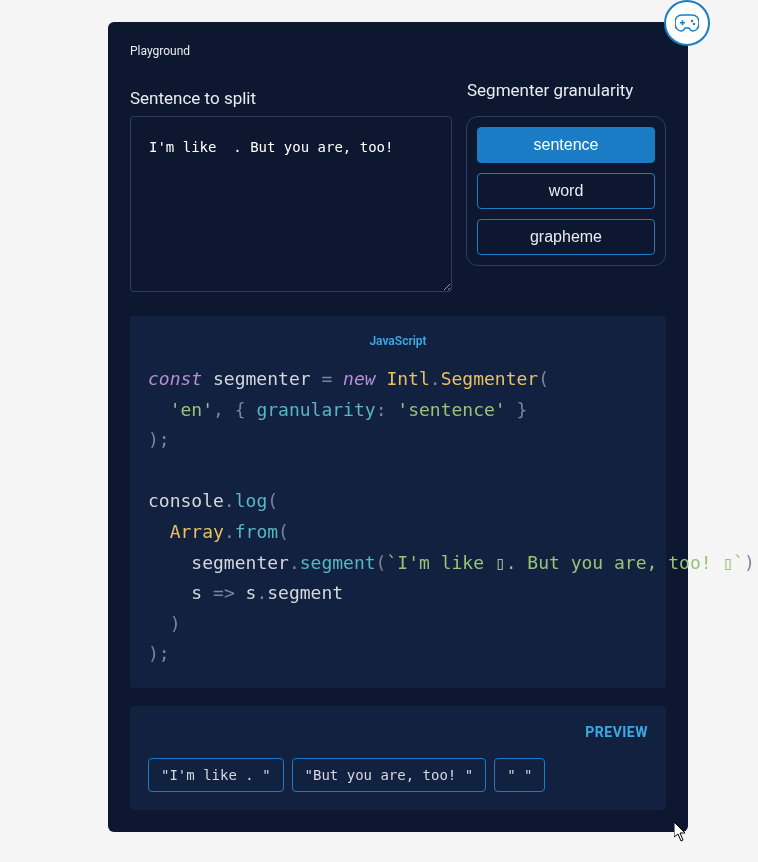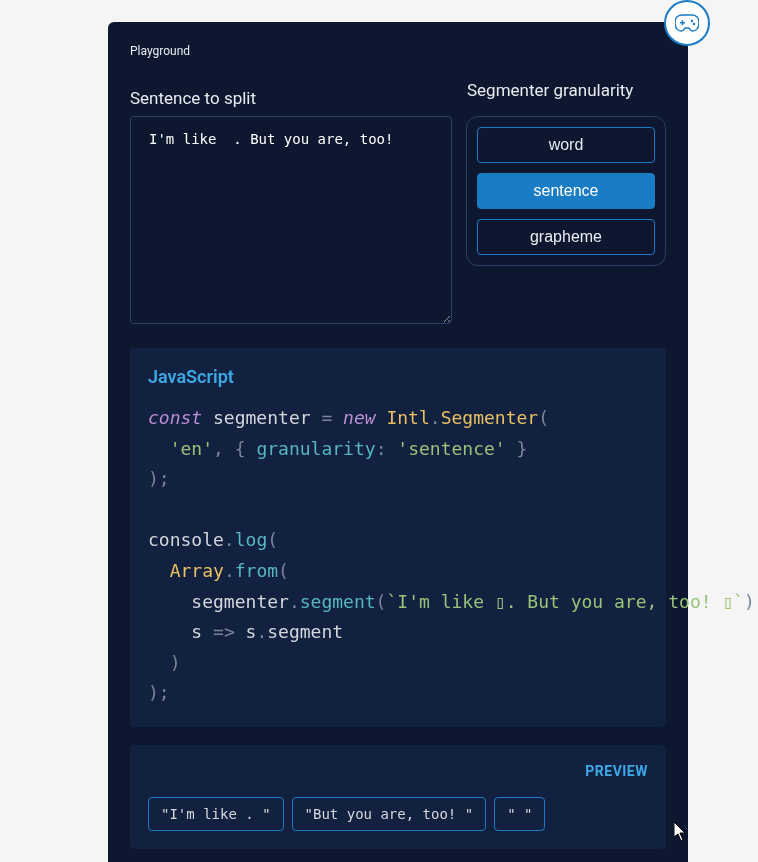--- a/index.html
+++ b/index.html
@@ -54,28 +54,28 @@
       flex: 1;
     }
     .label {
       color: #e8ecef;
       font-size: 17px;
       margin-bottom: 8px;
       display: block;
     }
     .textarea {
       width: 100%;
-      height: 208px;
+      height: 176px;
       background: #0d1830;
       border: 1.5px solid #2a3f63;
       border-radius: 4px;
       color: #fff;
       font-family: "Consolas", "Monaco", monospace;
       font-size: 14px;
-      padding: 14px 18px;
+      padding: 22px 18px;
       resize: both;
     }
     .fieldset {
       border: 1.5px solid #2a3f63;
       border-radius: 12px;
       padding: 10px;
       display: flex;
       flex-direction: column;
       gap: 10px;
       width: 200px;
@@ -106,24 +106,24 @@
       color: #fff;
     }
     .code-block {
       background: #132140;
       border-radius: 4px;
       padding: 18px;
       margin-bottom: 18px;
       position: relative;
     }
     .code-lang {
-      text-align: left;
+      text-align: center;
       color: #3ca8e6;
       font-weight: 600;
-      font-size: 18px;
+      font-size: 12px;
       margin-bottom: 16px;
     }
     .code {
       font-family: "Consolas", "Monaco", monospace;
       font-size: 18px;
       line-height: 1.7;
       color: #d4d8dd;
       white-space: pre;
     }
     .kw { color: #b98fd6; font-style: italic; }
@@ -184,22 +184,22 @@
   <h2 class="title">Playground</h2>
 
   <div class="input-row">
     <div class="input-col">
       <label class="label">Sentence to split</label>
       <textarea class="textarea" style="">I'm like  . But you are, too!</textarea>
     </div>
     <div>
       <div class="fieldset">
         <div class="fieldset-legend">Segmenter granularity</div>
+        <button class="option-btn active">sentence</button>
         <button class="option-btn">word</button>
-        <button class="option-btn active">sentence</button>
         <button class="option-btn">grapheme</button>
       </div>
     </div>
   </div>
 
   <div class="code-block">
     <div class="code-lang">JavaScript</div>
     <div class="code"><span class="kw">const</span><span class="var"> segmenter </span><span class="punct">= </span><span class="kw">new</span><span class="cls"> Intl</span><span class="punct">.</span><span class="cls">Segmenter</span><span class="punct">(</span>
 <span>  </span><span class="str">'en'</span><span class="punct">, { </span><span class="prop">granularity</span><span class="punct">: </span><span class="str">'sentence'</span><span class="punct"> }</span>
 <span class="punct">);</span>

